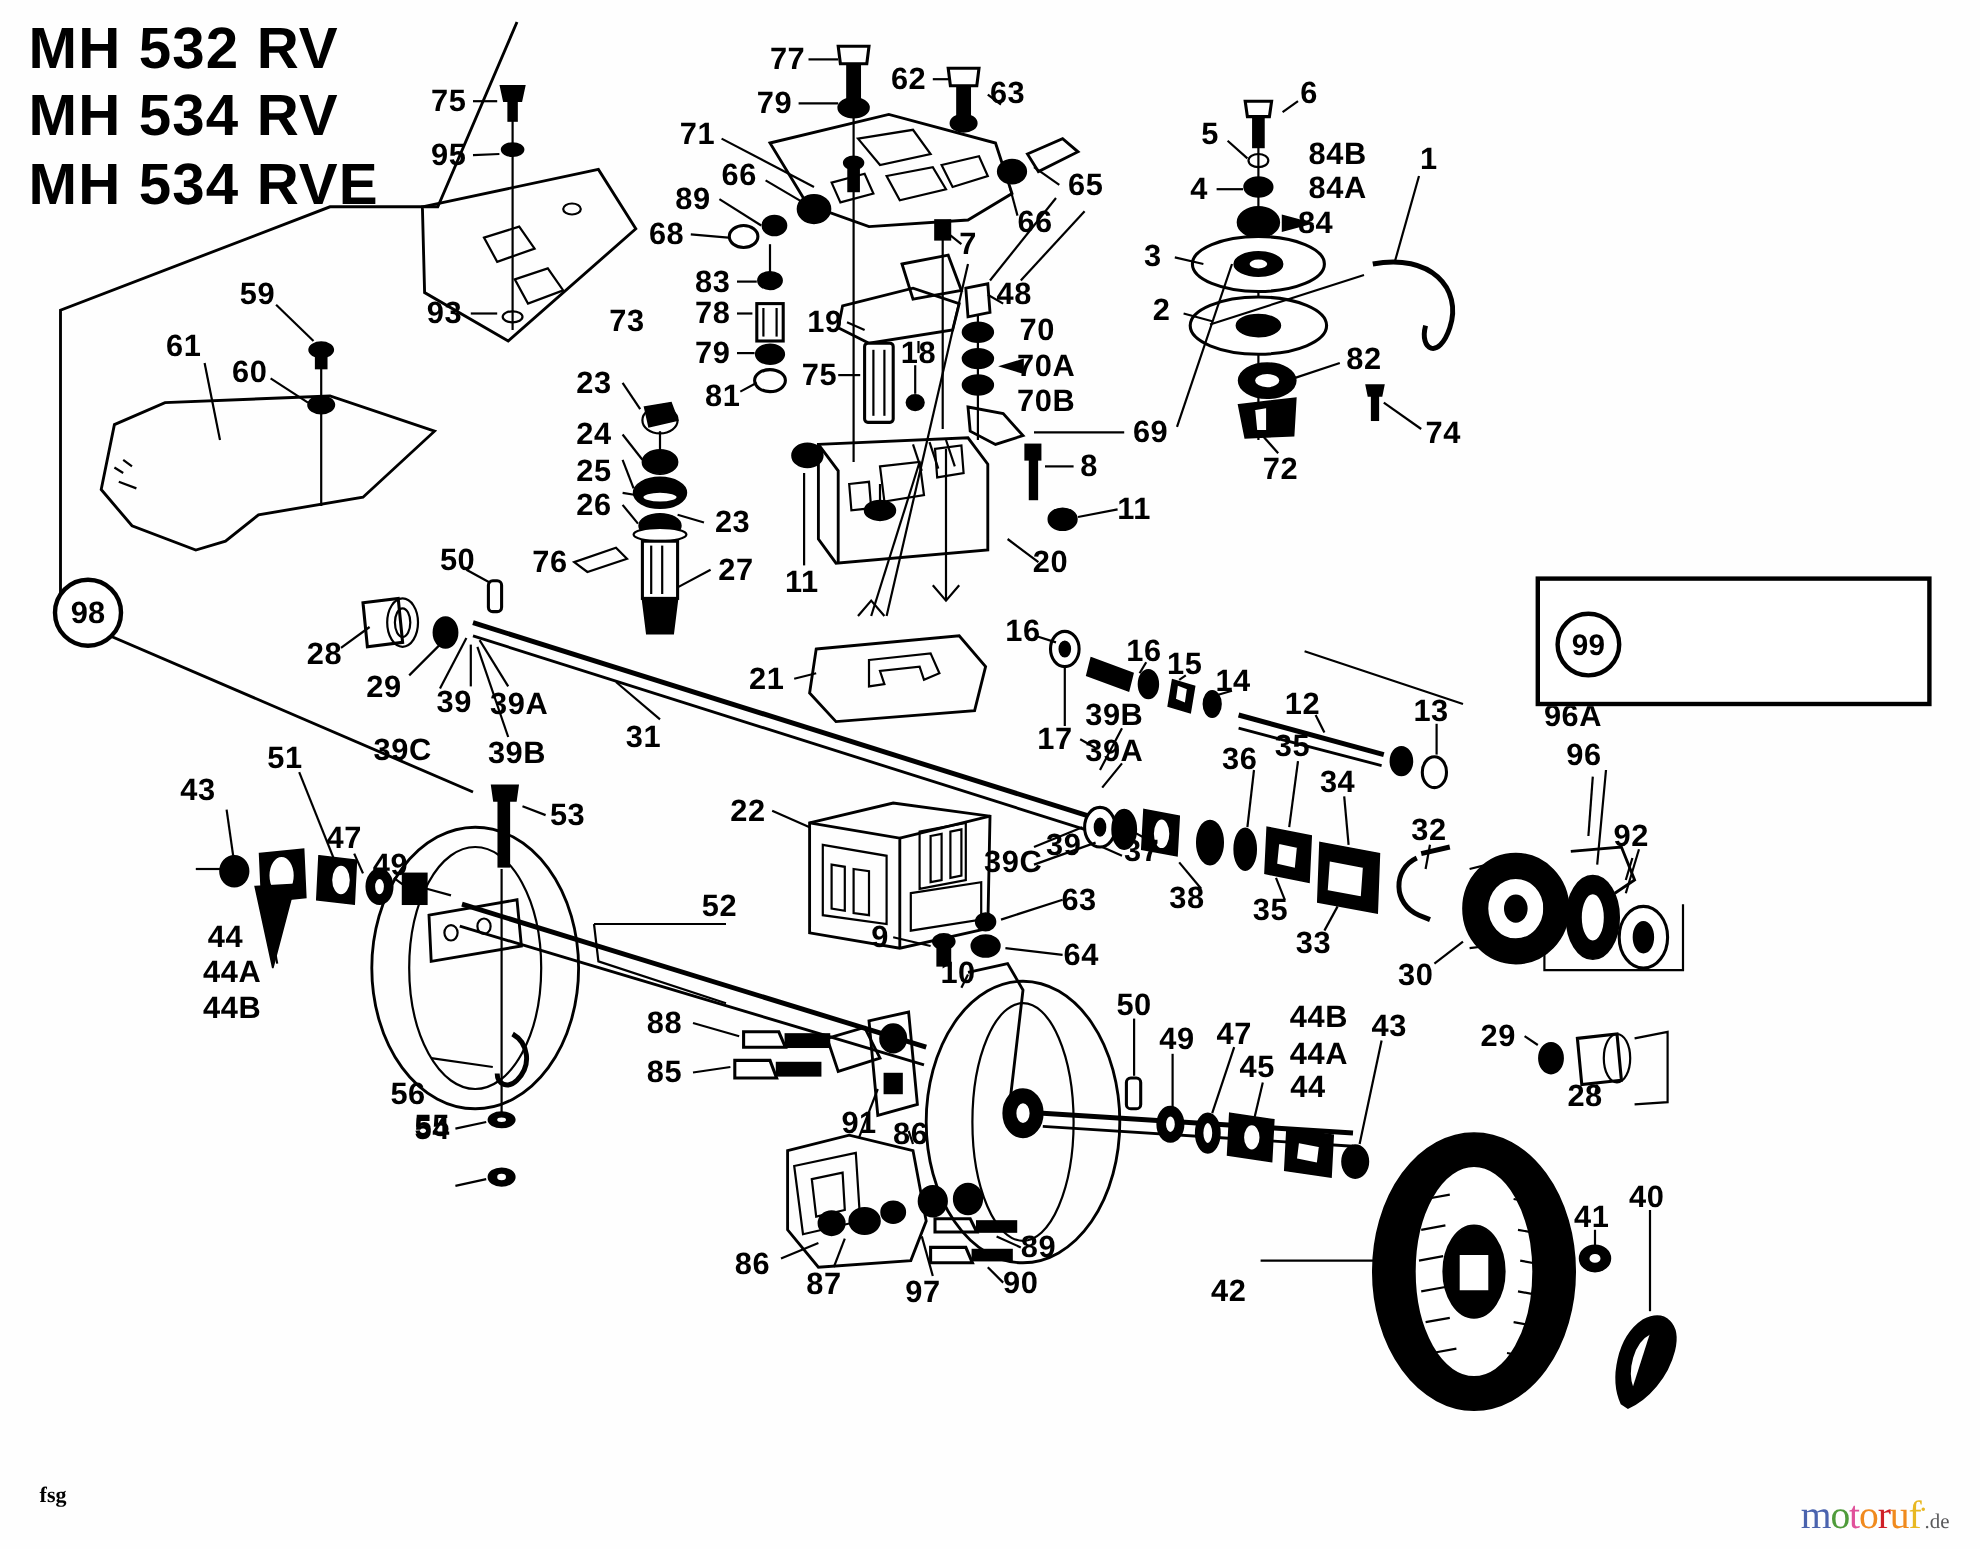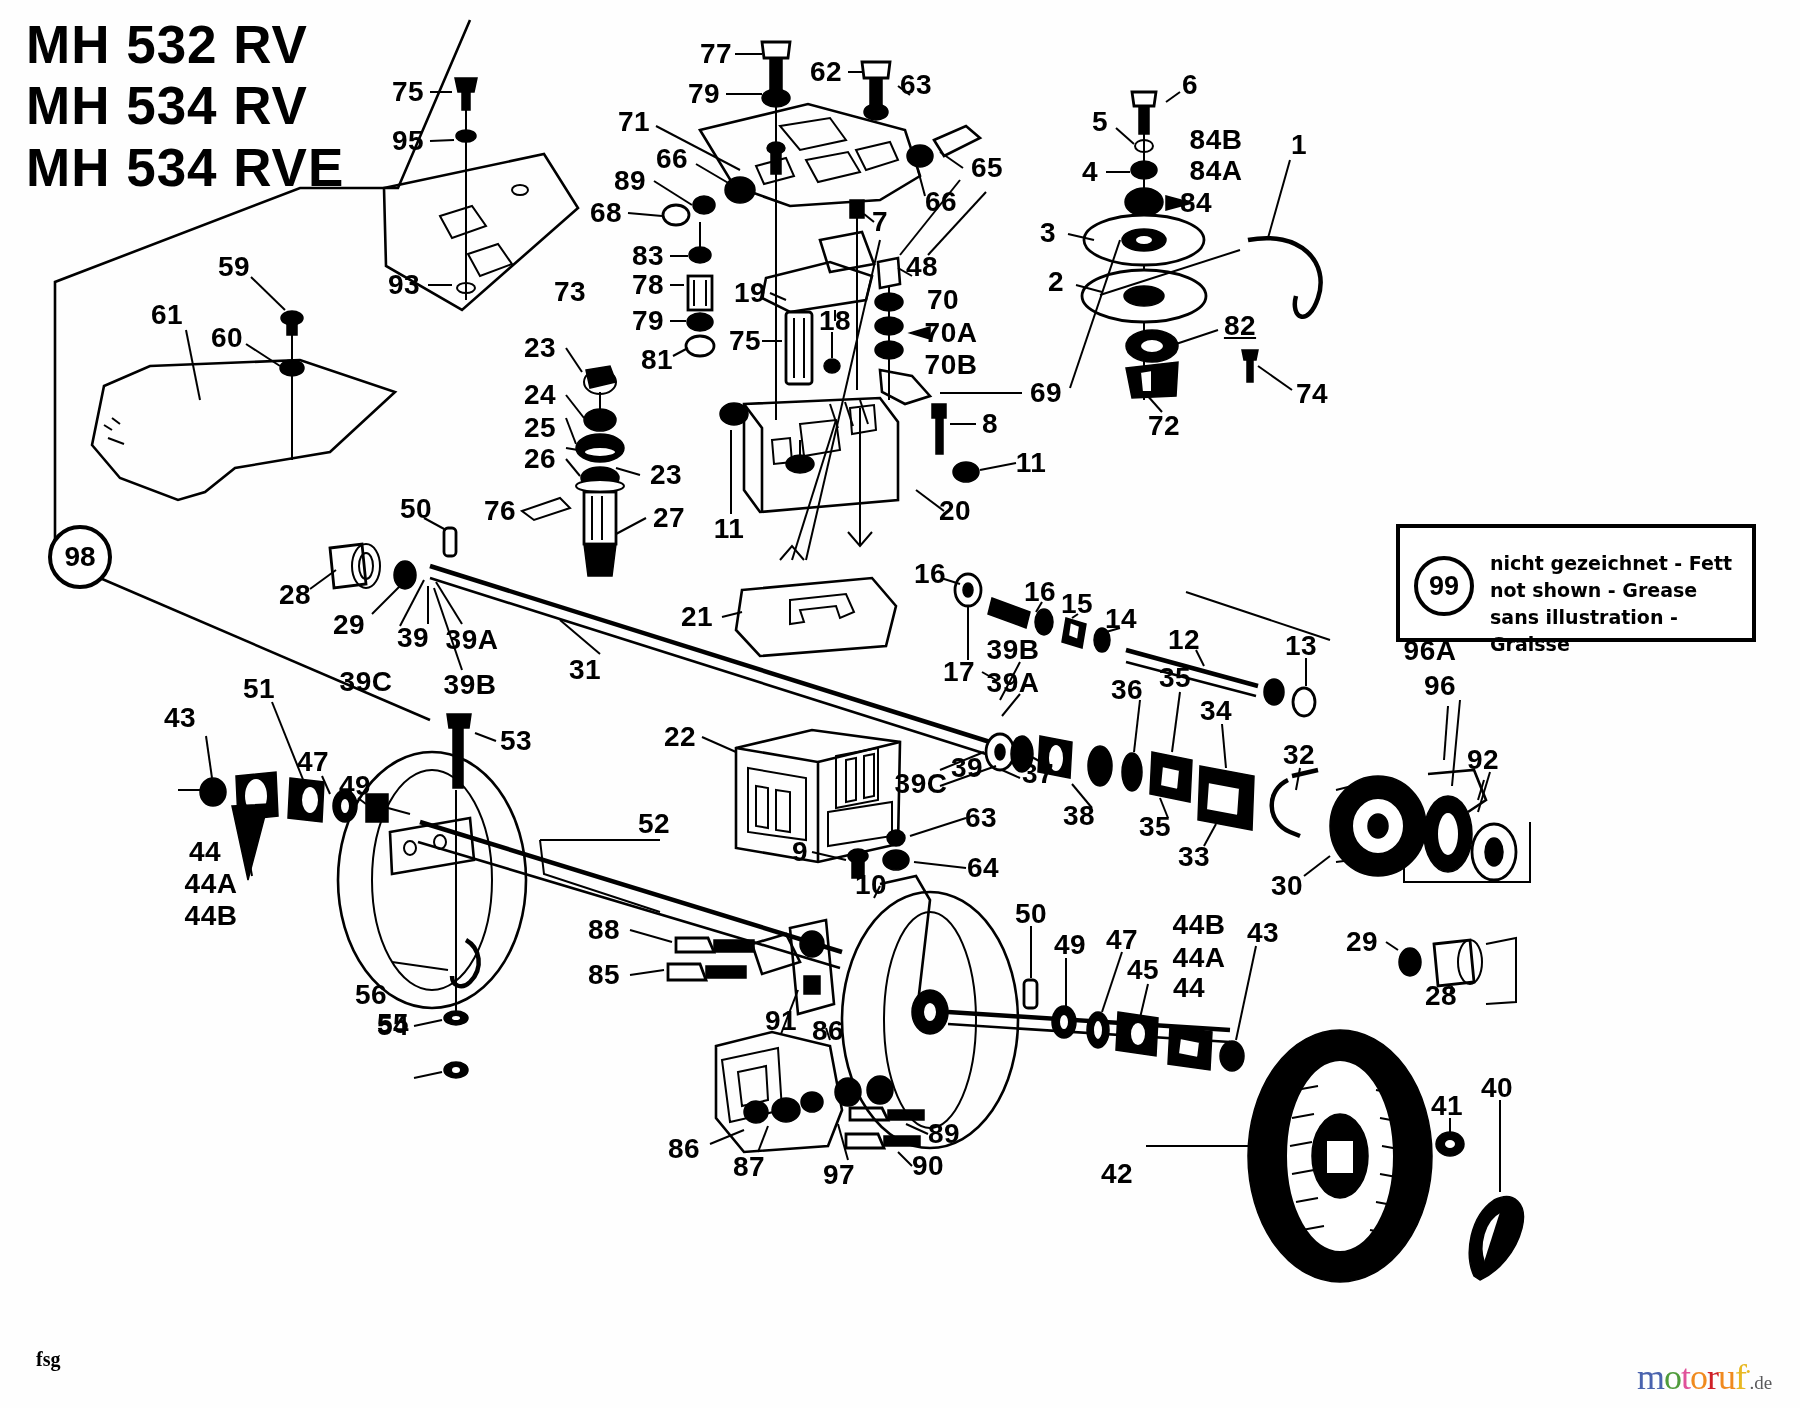--- a/index.html
+++ b/index.html
@@ -607,21 +607,21 @@
       <div class="callout" style="left: 697px; top: 617px;">21</div>
       <div class="callout" style="left: 1190px; top: 85px;">6</div>
       <div class="callout" style="left: 1100px; top: 122px;">5</div>
       <div class="callout" style="left: 1216px; top: 140px;">84B</div>
       <div class="callout" style="left: 1090px; top: 172px;">4</div>
       <div class="callout" style="left: 1216px; top: 171px;">84A</div>
       <div class="callout" style="left: 1196px; top: 203px;">84</div>
       <div class="callout" style="left: 1299px; top: 145px;">1</div>
       <div class="callout" style="left: 1048px; top: 233px;">3</div>
       <div class="callout" style="left: 1056px; top: 282px;">2</div>
-      <div class="callout" style="left: 1240px; top: 326px; text-decoration: underline;">82</div>
+      <div class="callout" style="left: 1240px; top: 326px;">82</div>
       <div class="callout" style="left: 1312px; top: 394px;">74</div>
       <div class="callout" style="left: 1164px; top: 426px;">72</div>
       <div class="callout" style="left: 234px; top: 267px;">59</div>
       <div class="callout" style="left: 227px; top: 338px;">60</div>
       <div class="callout" style="left: 167px; top: 315px;">61</div>
       <div class="callout" style="left: 416px; top: 509px;">50</div>
       <div class="callout" style="left: 295px; top: 595px;">28</div>
       <div class="callout" style="left: 349px; top: 625px;">29</div>
       <div class="callout" style="left: 413px; top: 638px;">39</div>
       <div class="callout" style="left: 472px; top: 640px;">39A</div>
@@ -688,25 +688,20 @@
       <div class="callout" style="left: 1263px; top: 933px;">43</div>
       <div class="callout" style="left: 1362px; top: 942px;">29</div>
       <div class="callout" style="left: 1441px; top: 996px;">28</div>
       <div class="callout" style="left: 1117px; top: 1146px; margin-top: 28px;">42</div>
       <div class="callout" style="left: 1447px; top: 1106px;">41</div>
       <div class="callout" style="left: 1497px; top: 1088px;">40</div>
     </div>
 
   <div id="legend-box">
     <div id="legend-circle">99</div>
-    <div id="legend-lines">
-      <div>nicht gezeichnet - Fett</div>
-      <div class="sub">not shown - Grease</div>
-      <div class="sub">sans illustration - Graisse</div>
-    </div>
   </div>
 
   <div id="bubble-98">98</div>
 
   <div id="footer-code">fsg</div>
 
   <div id="watermark"><span style="color: rgb(74, 99, 174);">m</span><span style="color: rgb(79, 155, 59);">o</span><span style="color: rgb(224, 81, 154);">t</span><span style="color: rgb(240, 138, 30);">o</span><span style="color: rgb(207, 32, 39);">r</span><span style="color: rgb(240, 138, 30);">u</span><span style="color: rgb(232, 184, 34);">f</span><span class="dot" style="color: rgb(232, 184, 34);">•</span><span class="tld" style="color: rgb(89, 89, 91);">.de</span></div>
 
 </div>
 

